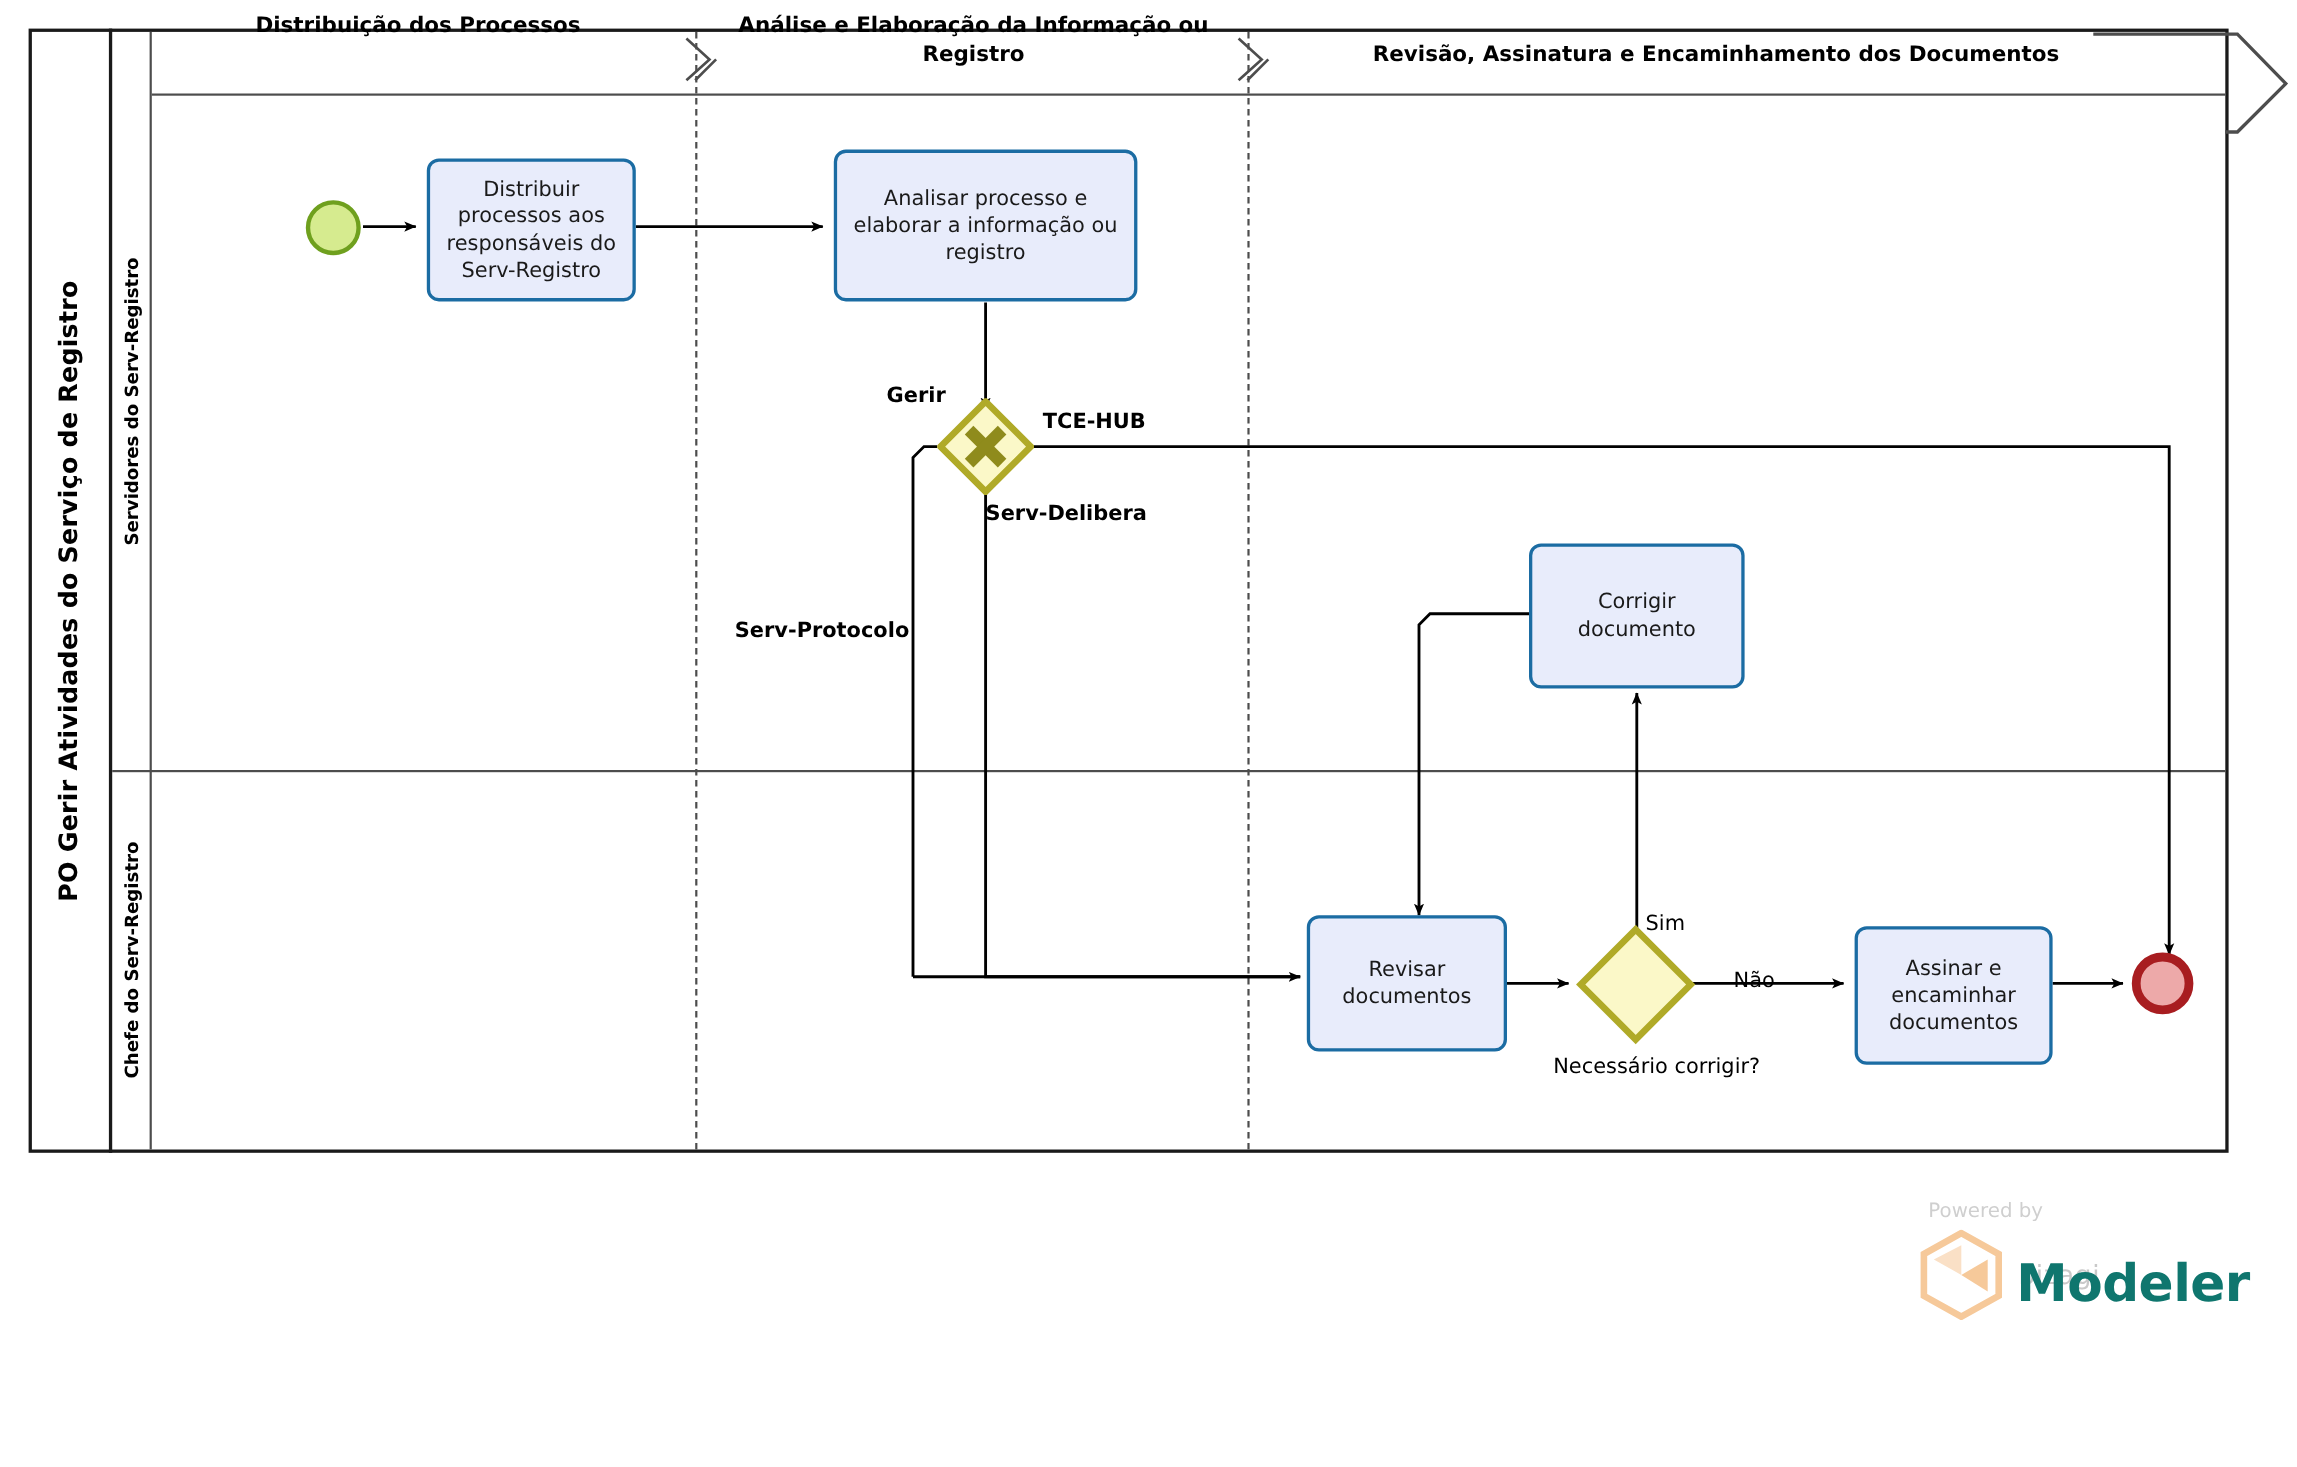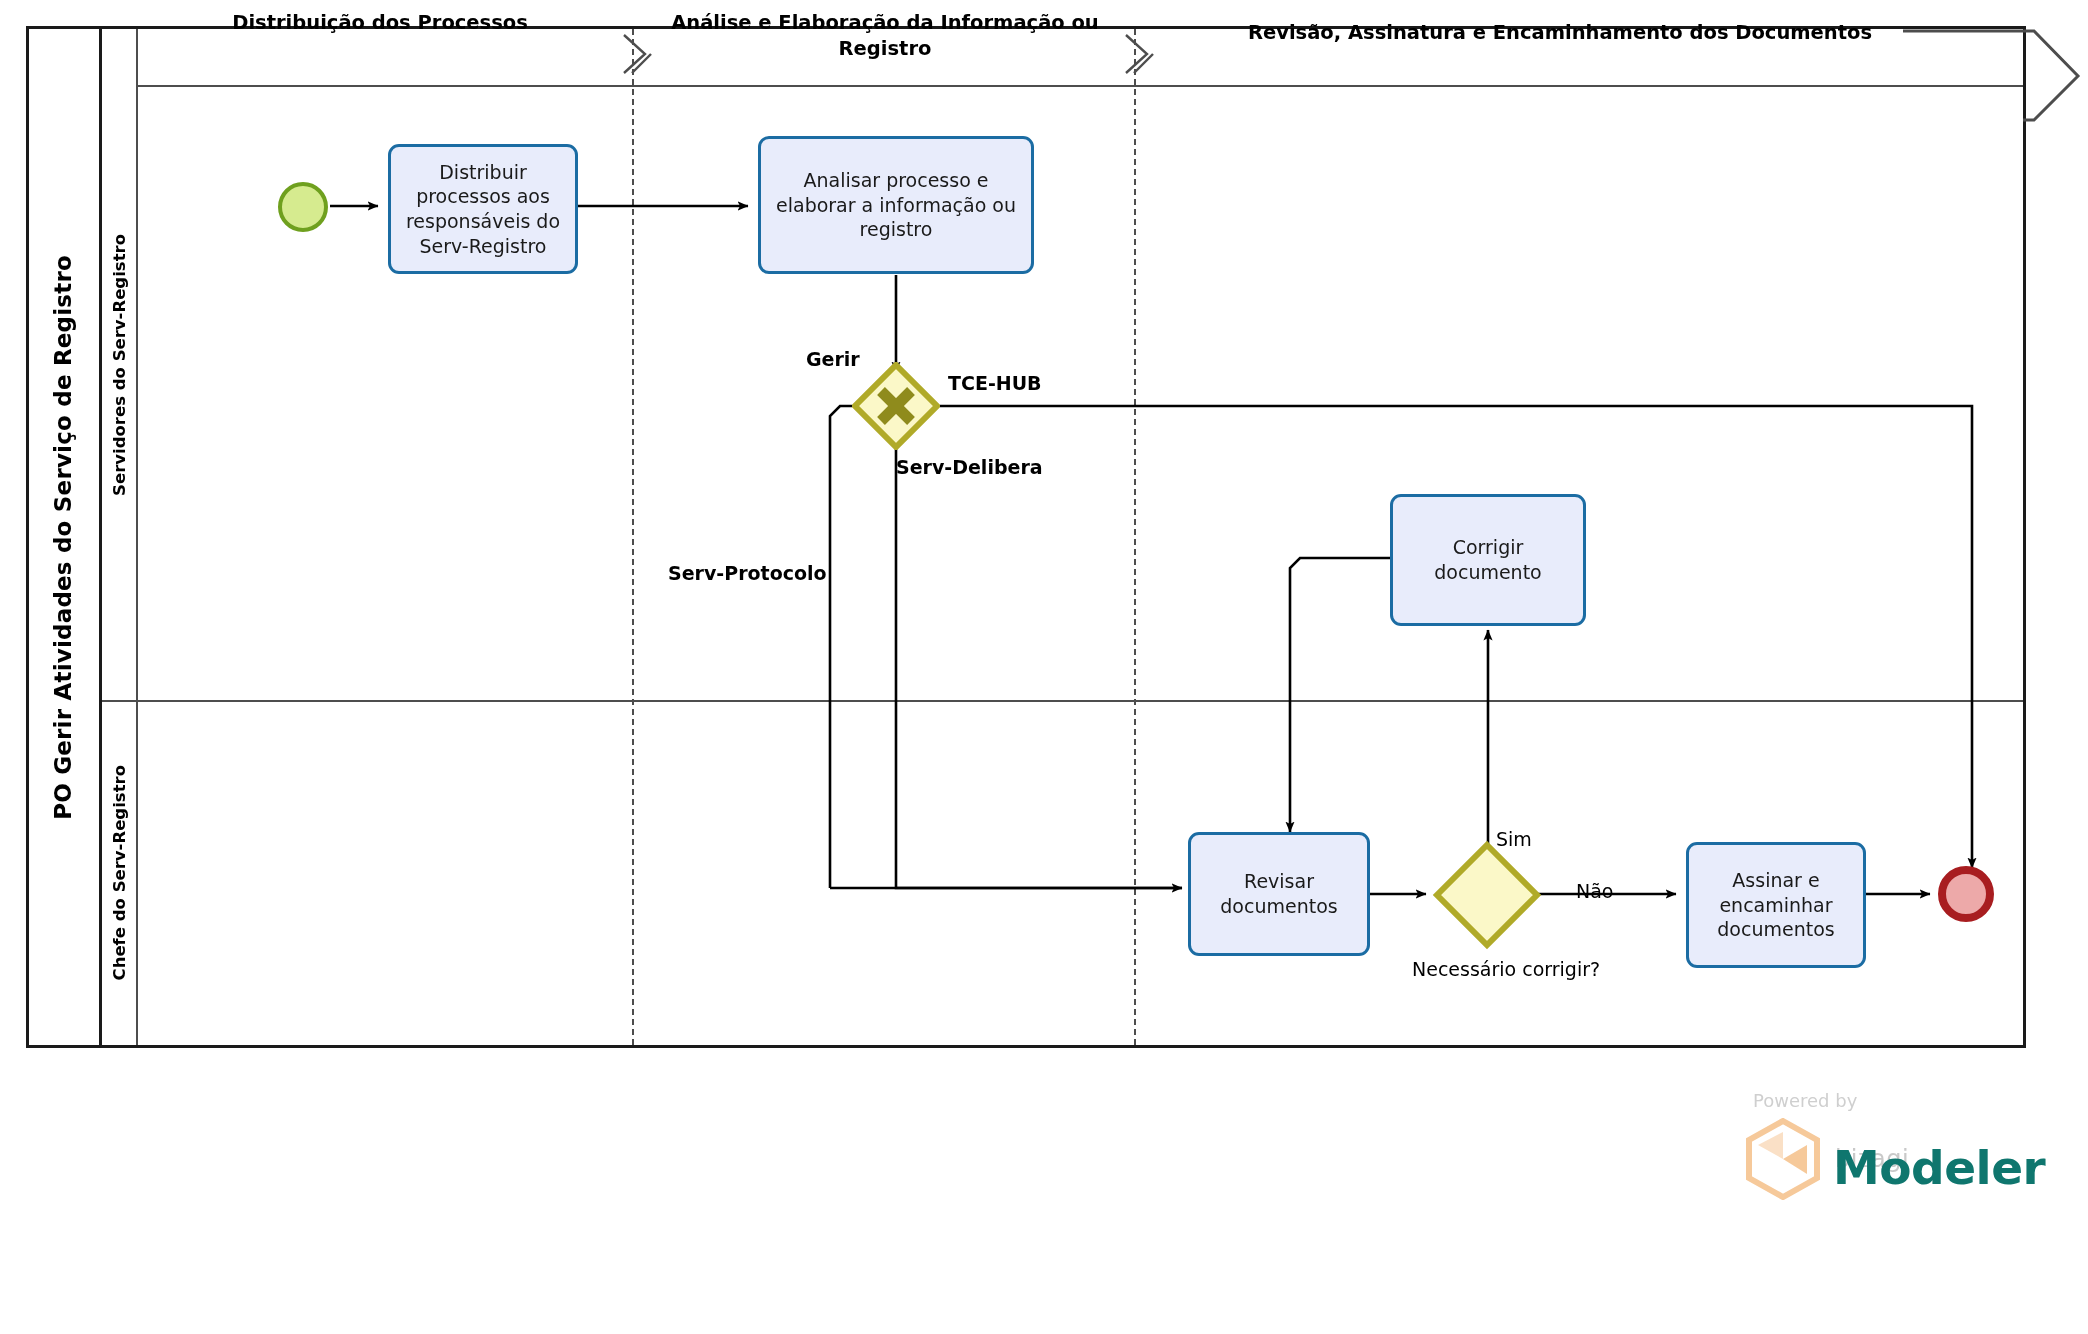--- a/index.html
+++ b/index.html
@@ -114,21 +114,21 @@
   </div>
   <div class="lane-hdr" id="lane2-hdr">
     <span>Chefe do Serv-Registro</span>
   </div>
   <div class="lane-divider"></div>
 
   <div class="phase-band"></div>
 
   <div class="phase-label" style="left:150px;width:460px;">Distribuição dos Processos</div>
   <div class="phase-label" style="left:650px;width:470px;">Análise e Elaboração da Informação ou Registro</div>
-  <div class="phase-label" style="left:1160px;width:800px;top:20px;">Revisão, Assinatura e Encaminhamento dos Documentos</div>
+  <div class="phase-label" style="left:1160px;width:800px;top:36px;">Revisão, Assinatura e Encaminhamento dos Documentos</div>
 
   <div class="phase-sep" style="left:632px;"></div>
   <div class="phase-sep" style="left:1134px;"></div>
 
   <svg id="wires" viewBox="0 0 2088 1334">
     <defs>
       <marker id="ah" markerWidth="13" markerHeight="13" refX="10.5" refY="5" orient="auto" markerUnits="userSpaceOnUse">
         <path d="M0,0.4 L11,5 L0,9.6 L2.6,5 Z" fill="#000"></path>
       </marker>
     </defs>

